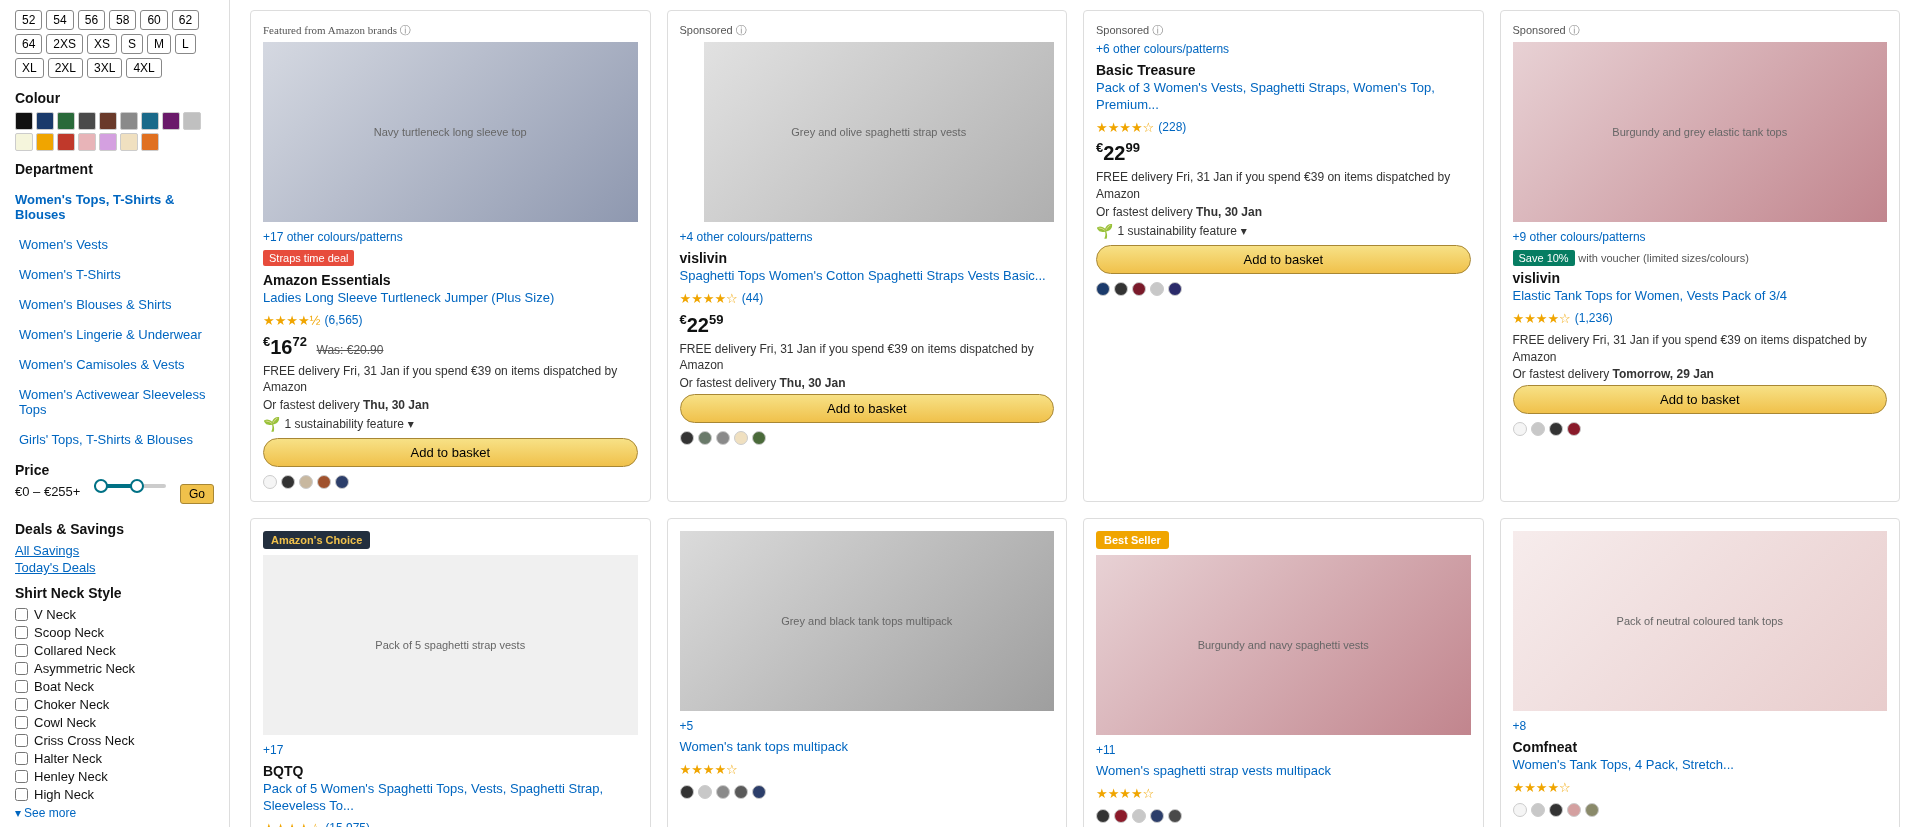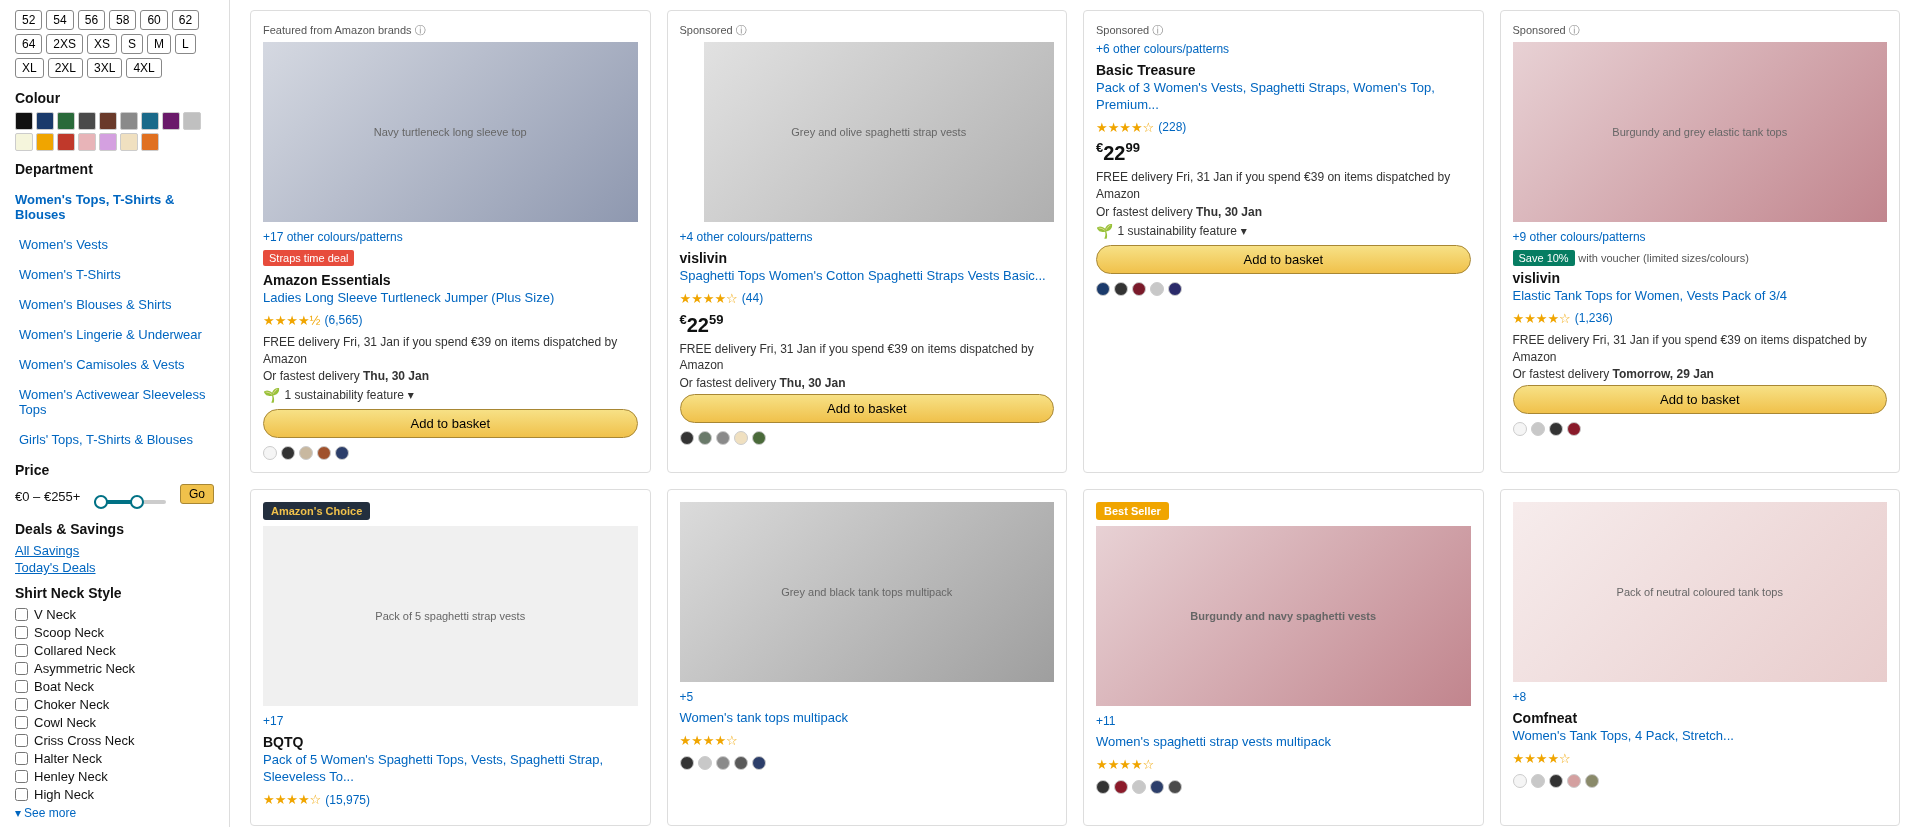--- a/index.html
+++ b/index.html
@@ -18,21 +18,21 @@
     }
 
     .section-title { font-weight: bold; font-size: 14px; margin: 10px 0 6px; }
 
     .color-swatches { display: flex; flex-wrap: wrap; gap: 3px; margin-bottom: 10px; }
     .color-swatch { width: 18px; height: 18px; border-radius: 2px; border: 1px solid #ccc; cursor: pointer; }
 
     .dept-link { display: block; color: #0066c0; text-decoration: none; font-size: 13px; margin: 15px 0; padding-left: 4px; cursor: pointer; }
     .dept-link-bold { font-weight: bold; padding-left: 0; }
 
-    .price-range-row { display: flex; align-items: flex-end; gap: 14px; margin-bottom: 17px; }
+    .price-range-row { display: flex; align-items: flex-start; gap: 14px; margin-bottom: 17px; }
     .price-label { font-size: 13px; }
     .price-slider { flex: 1; height: 4px; background: linear-gradient(to right, #007185 0%, #007185 60%, #ccc 60%); border-radius: 2px; position: relative; }
     .slider-thumb { width: 14px; height: 14px; border-radius: 50%; background: #fff; border: 2px solid #007185; position: absolute; top: -5px; cursor: pointer; }
     .slider-thumb-left { left: 0; }
     .slider-thumb-right { left: calc(60% - 7px); }
     .go-btn { background: #f0c14b; border: 1px solid #a88734; border-radius: 3px; padding: 2px 8px; cursor: pointer; font-size: 12px; }
 
     .checkbox-item { display: flex; gap: 6px; margin: 3px 0; cursor: pointer; font-size: 13px; }
     .checkbox-item input { cursor: pointer; }
 
@@ -50,21 +50,21 @@
     .main-content { flex: 1; padding: 10px 20px; }
 
     
     .product-grid { display: grid; grid-template-columns: repeat(4, 1fr); gap: 16px; }
 
     .product-card { border: 1px solid #ddd; border-radius: 4px; padding: 12px; background: #fff; position: relative; }
 
     .badge-amazonschoice { background: #232f3e; color: #f0c14b; font-size: 11px; padding: 3px 8px; border-radius: 3px; display: inline-block; margin-bottom: 6px; font-weight: bold; }
     .badge-bestseller { background: #f0a500; color: #fff; font-size: 11px; padding: 3px 8px; border-radius: 3px; display: inline-block; margin-bottom: 6px; font-weight: bold; }
     .badge-sponsored { color: #555; font-size: 11px; margin-bottom: 4px; }
-    .badge-featured { color: #555; font-size: 11px; margin-bottom: 4px; }
+    .badge-featured { color: #555; font-size: 11px; margin-bottom: 4px; font-family: Liberation Serif, serif; }
     .badge-ltd { background: #e74c3c; color: #fff; font-size: 11px; padding: 2px 6px; border-radius: 2px; display: inline-block; margin-bottom: 6px; }
 
     .product-image-area { display: flex; justify-content: center; margin-bottom: 8px; height: 180px; align-items: center; overflow: hidden; }
     .product-img-placeholder { width: 100%; height: 180px; background: #f0f0f0; display: flex; align-items: center; justify-content: center; font-size: 11px; color: #999; }
 
     .color-link { color: #0066c0; font-size: 12px; margin-bottom: 6px; cursor: pointer; }
 
     .brand-name { font-weight: bold; font-size: 14px; margin-bottom: 2px; }
     .product-title { font-size: 13px; color: #0066c0; margin-bottom: 6px; cursor: pointer; line-height: 1.3; }
 
@@ -251,20 +251,25 @@
 
   </div>
 
   <div class="main-content" data-interactable="false">
     <div class="product-grid" data-interactable="false" id="product-grid">
         <div class="product-card" data-interactable="false"><div class="badge-featured" data-interactable="false">Featured from Amazon brands <span class="info-icon" data-interactable="true">ⓘ</span></div><div class="product-image-area" data-interactable="true">
     <div class="product-img-placeholder" data-interactable="true" style="background: linear-gradient(135deg, #2c3e6a33, #2c3e6a88); font-size:11px; color:#666; text-align:center; padding:8px;">Navy turtleneck long sleeve top</div>
   </div><div class="color-link" data-interactable="true">+17 other colours/patterns</div><div class="badge-ltd" data-interactable="false">Straps time deal</div><div class="brand-name" data-interactable="false">Amazon Essentials</div><div class="product-title" data-interactable="true">Ladies Long Sleeve Turtleneck Jumper (Plus Size)</div><div class="rating-row" data-interactable="false">
       <span class="rating-stars" data-interactable="false">★★★★½</span>
       <span class="rating-count" data-interactable="true">(6,565)</span>
+    </div><div class="price-row" data-interactable="false">
+      <span class="price-main" data-interactable="false">
+        <span class="price-sup" data-interactable="false">€</span>16<span style="font-size:13px;vertical-align:super;font-weight:bold;" data-interactable="false">72</span>
+      </span>
+      <span class="price-was" data-interactable="false">Was: €20.90</span>
     </div><div class="delivery-text" data-interactable="false">FREE delivery Fri, 31 Jan if you spend €39 on items dispatched by Amazon</div><div class="fastest-text" data-interactable="false">Or fastest delivery <strong>Thu, 30 Jan</strong></div><div class="sustain-row" data-interactable="true">
       <span class="sustain-icon" data-interactable="false">🌱</span>
       <span data-interactable="false">1 sustainability feature</span>
       <span data-interactable="false">▾</span>
     </div><button class="add-basket-btn" data-interactable="true">Add to basket</button><div class="product-swatches" data-interactable="false">
             <div class="product-swatch" data-interactable="true" style="background:#f5f5f5;"></div>
             <div class="product-swatch" data-interactable="true" style="background:#333;"></div>
             <div class="product-swatch" data-interactable="true" style="background:#c8b8a0;"></div>
             <div class="product-swatch" data-interactable="true" style="background:#a0522d;"></div>
             <div class="product-swatch" data-interactable="true" style="background:#2c3e6a;"></div>
@@ -334,21 +339,21 @@
     </div>
           <div class="product-swatches" data-interactable="false">
             <div class="product-swatch" data-interactable="true" style="background:#333;"></div>
             <div class="product-swatch" data-interactable="true" style="background:#c8c8c8;"></div>
             <div class="product-swatch" data-interactable="true" style="background:#8a8a8a;"></div>
             <div class="product-swatch" data-interactable="true" style="background:#5a5a5a;"></div>
             <div class="product-swatch" data-interactable="true" style="background:#2c3e6a;"></div>
           </div>
         </div>
         <div class="product-card" data-interactable="false"><div class="badge-bestseller" data-interactable="false">Best Seller</div><div class="product-image-area" data-interactable="true">
-    <div class="product-img-placeholder" data-interactable="true" style="background: linear-gradient(135deg, #8b1a2a33, #8b1a2a88); font-size:11px; color:#666; text-align:center; padding:22px;font-weight:bold;">Burgundy and navy spaghetti vests</div>
+    <div class="product-img-placeholder" data-interactable="true" style="background: linear-gradient(135deg, #8b1a2a33, #8b1a2a88); font-size:11px; color:#666; text-align:center; padding:22px;">Burgundy and navy spaghetti vests</div>
   </div><div class="color-link" data-interactable="true">+11</div><div class="product-title" data-interactable="true">Women's spaghetti strap vests multipack</div><div class="rating-row" data-interactable="false">
       <span class="rating-stars" data-interactable="false">★★★★☆</span>
       <span class="rating-count" data-interactable="true"></span>
     </div><div class="product-swatches" data-interactable="false">
             <div class="product-swatch" data-interactable="true" style="background:#333;"></div>
             <div class="product-swatch" data-interactable="true" style="background:#8b1a2a;"></div>
             <div class="product-swatch" data-interactable="true" style="background:#c8c8c8;"></div>
             <div class="product-swatch" data-interactable="true" style="background:#2c3e6a;"></div>
             <div class="product-swatch" data-interactable="true" style="background:#4a4a4a;"></div>
           </div></div>

